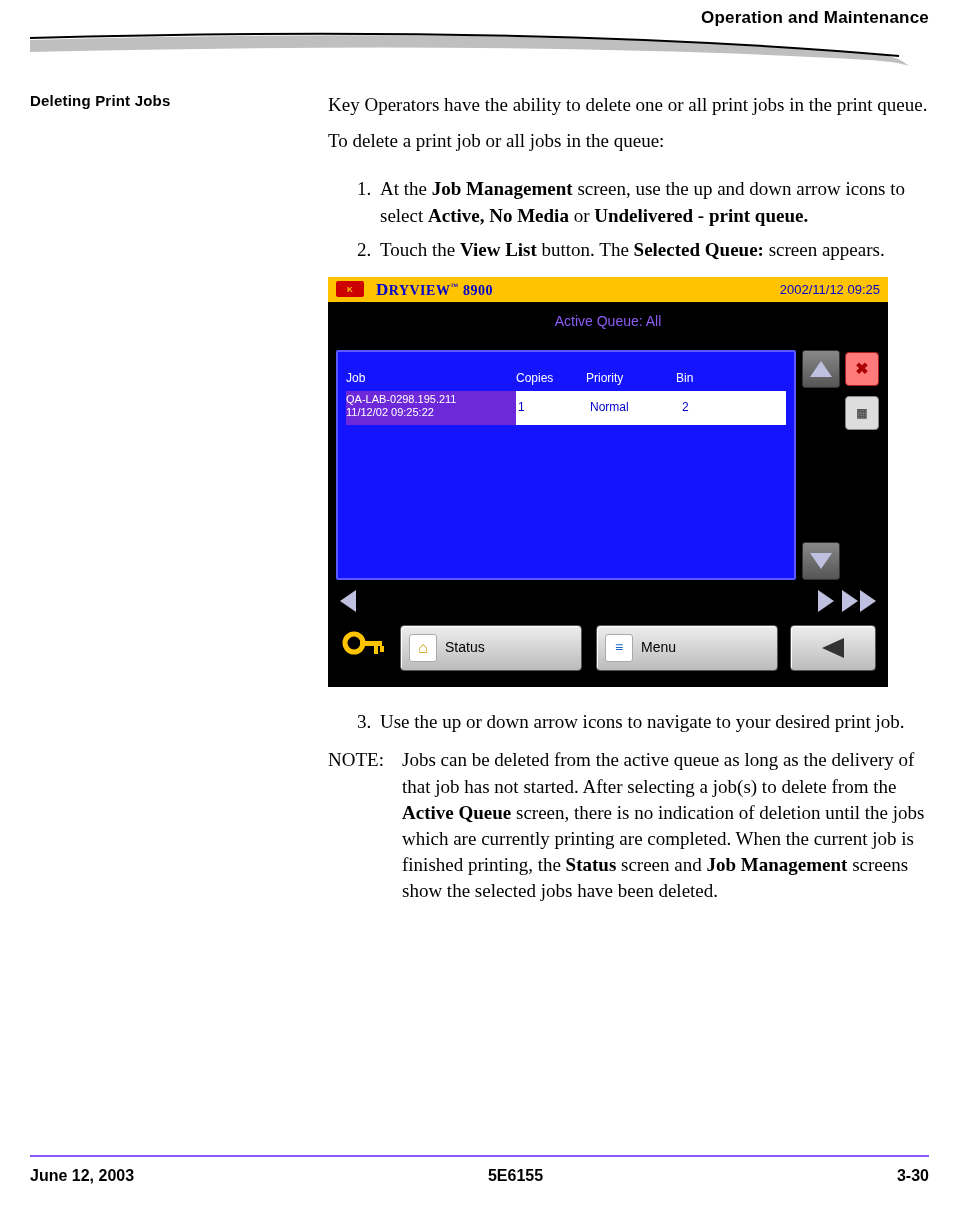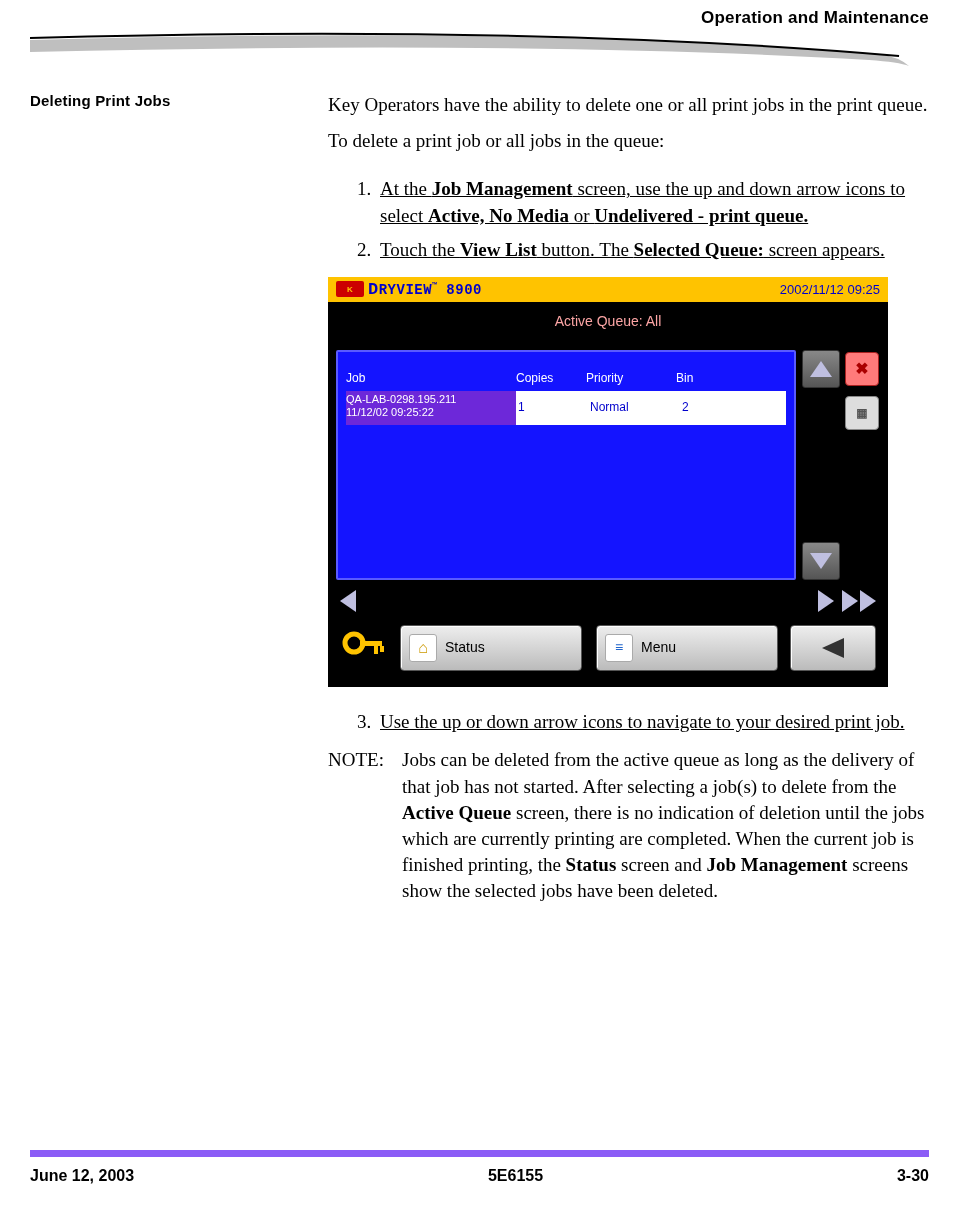--- a/index.html
+++ b/index.html
@@ -52,21 +52,20 @@
   .right-col {
     flex: 1;
     font-size: 19px;
     line-height: 1.38;
     font-family: Garamond, Georgia, 'Times New Roman', serif;
   }
   .right-col p { margin: 0 0 10px 0; }
   ol.steps {
     margin: 22px 0 12px 0;
     padding-left: 48px;
-    text-decoration: underline;
   }
   ol.steps li { margin-bottom: 8px; padding-left: 4px; }
   ol.steps li::marker { font-family: inherit; }
   .b { font-weight: 700; }
 
   
   .scr {
     width: 560px;
     height: 410px;
     background: #000;
@@ -90,34 +89,34 @@
     align-items: center;
     gap: 4px;
   }
   .kodak-chip {
     width: 28px; height: 16px;
     background: #cc0000;
     border-radius: 2px;
     display: flex; align-items: center; justify-content: center;
     color: #ffc300; font-size: 8px; font-weight: bold;
   }
-  .dryview { font-weight: bold; font-family: Liberation Mono, monospace; font-size: 14px; letter-spacing: 0.5px;}
+  .dryview { font-weight: bold; font-family: Liberation Serif, serif; font-size: 14px; letter-spacing: 0.5px; margin-left: 8px;}
   .dryview .tm { font-size: 8px; vertical-align: super; }
   .scr-body {
     flex: 1;
     display: flex;
     flex-direction: column;
     padding: 8px 8px 0 8px;
     color: #fff;
     font-size: 13px;
     position: relative;
   }
   .scr-title {
     text-align: center;
-    color: #fca5a5;
+    color: #8b5cf6;
     font-size: 14px;
     margin: 2px 0 19px 0;
   }
   .scr-listarea {
     display: flex;
     gap: 6px;
     height: 230px;
   }
   .scr-table {
     flex: 1;
@@ -260,21 +259,21 @@
     margin-top: 6px;
   }
   .note-label {
     width: 58px;
     flex-shrink: 0;
   }
   .note-body { flex: 1; }
 
   
   .footer {
-    border-top: 7px solid #8b5cf6;
+    border-top: 2px solid #8b5cf6;
     display: flex;
     justify-content: space-between;
     font-family: "Arial Black", Arial, sans-serif;
     font-weight: 900;
     font-size: 16px;
     padding: 10px 0 20px 0;
     margin-top: auto;
   }
 </style>
 </head>

